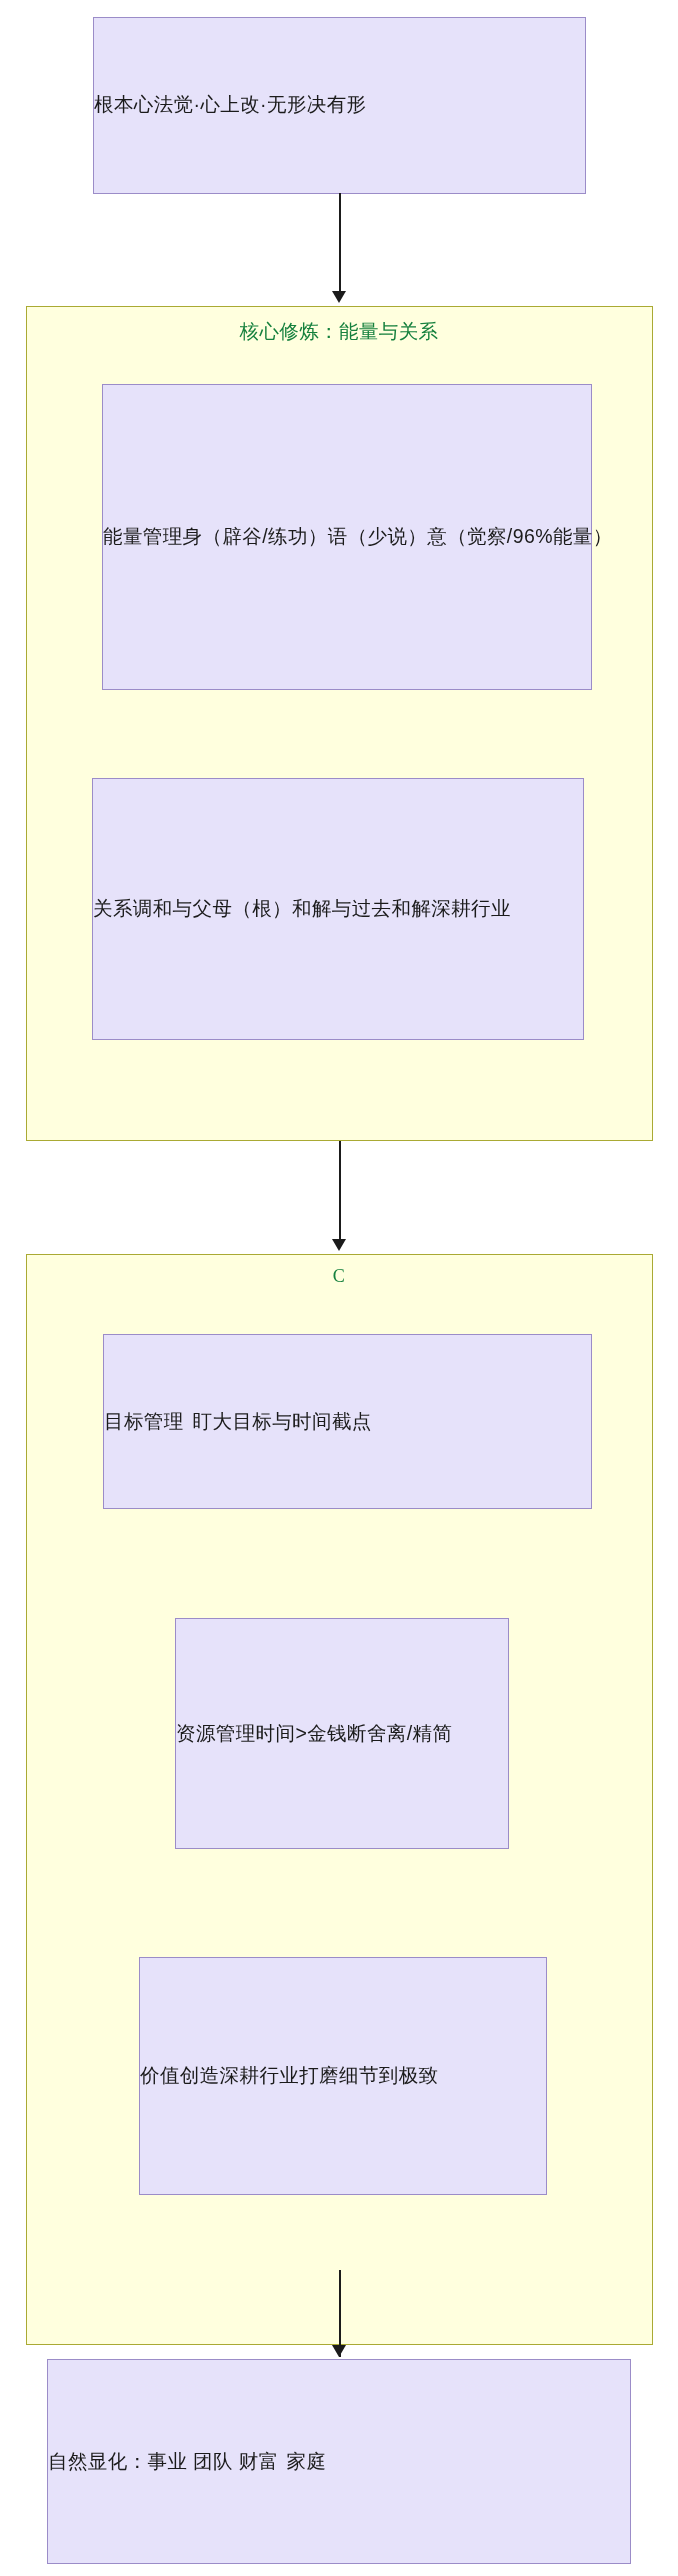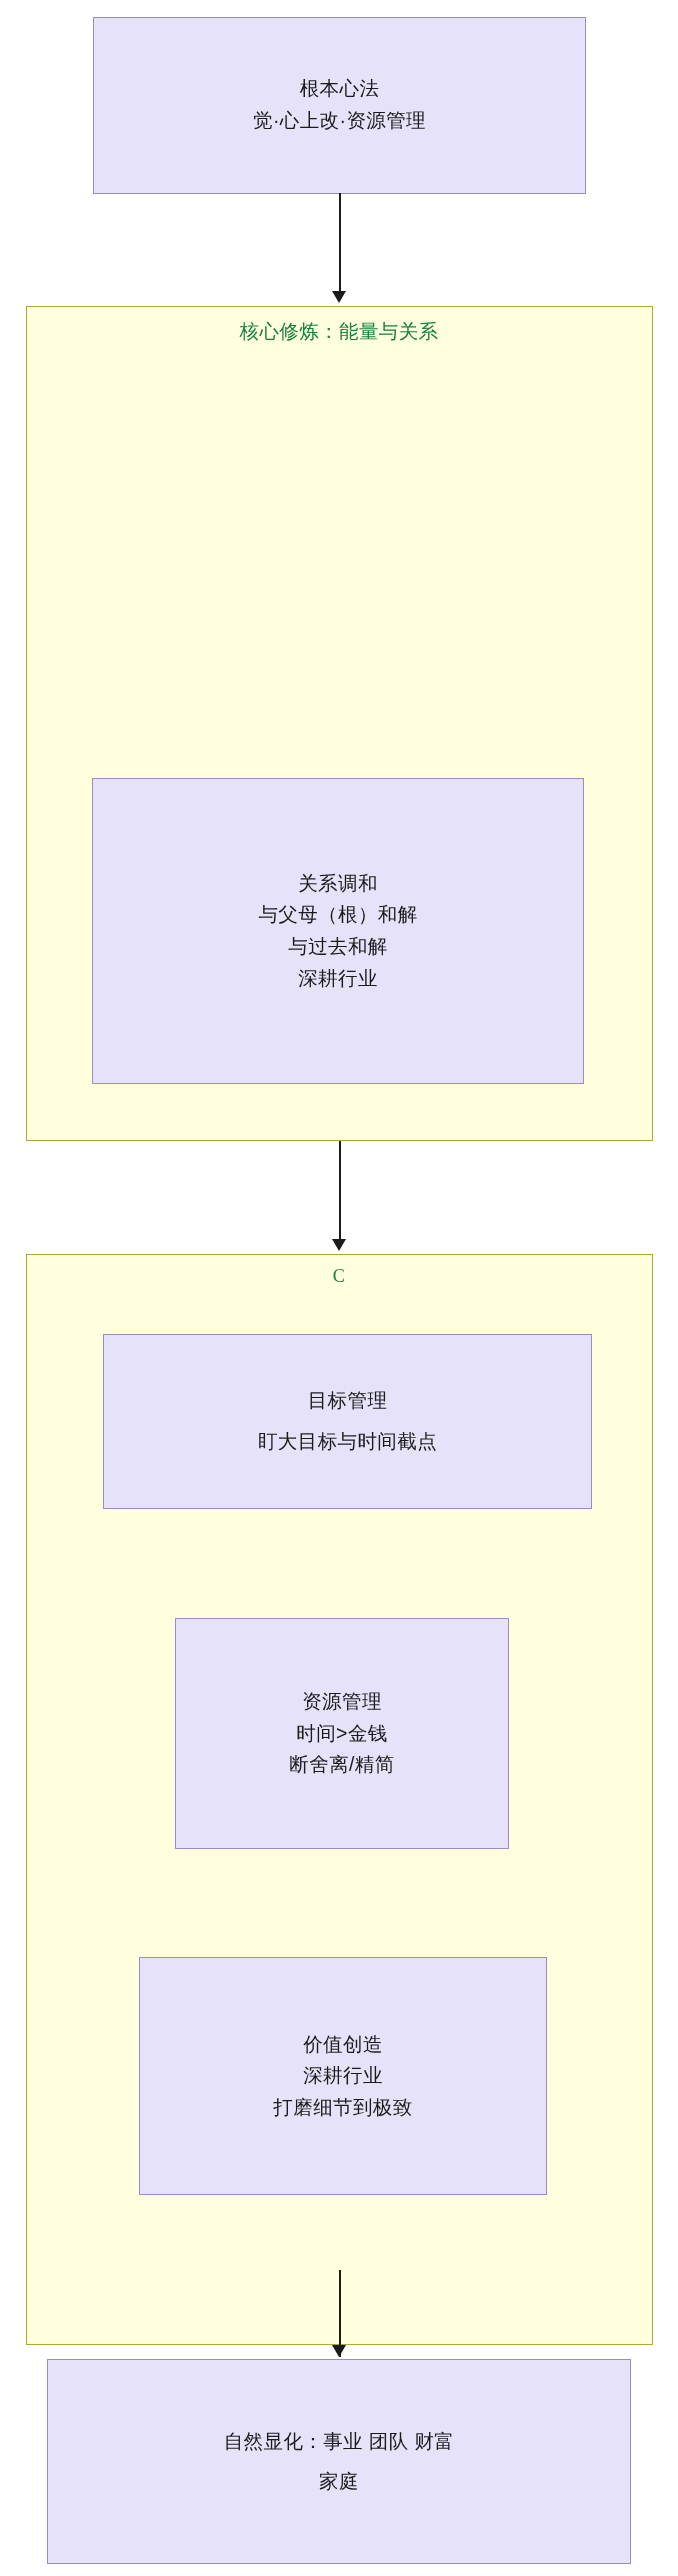--- a/index.html
+++ b/index.html
@@ -19,23 +19,21 @@
     height: 2576px;
     background: #ffffff;
     overflow: hidden;
   }
 
   
   .node {
     position: absolute;
     box-sizing: border-box;
     display: flex;
-    flex-direction: column;
     align-items: center;
-    justify-content: center;
     text-align: center;
   }
 
   .node-purple {
     background: #e6e2fa;
     border: 1.5px solid #9b8cc8;
     color: #1b1b1b;
   }
 
   .node-line {
@@ -87,32 +85,38 @@
     border-top: 12.7px solid #1b1b1b;
   }
 </style>
 </head>
 <body>
 
 <div id="canvas">
 
   <div class="node node-purple" style="left:93px; top:16.5px; width:493px; height:177px;">
     <span class="node-line">根本心法</span>
-    <span class="node-line">觉·心上改·资源管理</span>
+    <span class="node-line">觉·心上改·无形决有形</span>
   </div>
 
   <div class="edge" style="left:339px; top:193px; height:100px;"></div>
   <div class="arrowhead" style="left:332px; top:291px;"></div>
 
   <div class="subgraph" style="left:25.5px; top:306px; width:627px; height:835px;">
     <div class="subgraph-title">核心修炼：能量与关系</div>
   </div>
 
+  <div class="node node-purple" style="left:102px; top:384px; width:490px; height:306px;">
+    <span class="node-line">能量管理</span>
+    <span class="node-line">身（辟谷/练功）</span>
+    <span class="node-line">语（少说）</span>
+    <span class="node-line">意（觉察/96%能量）</span>
+  </div>
 
-  <div class="node node-purple" style="left:92px; top:778px; width:492px; height:306px;">
+  <div class="node node-purple" style="left:92px; top:778px; width:492px; height:262px;">
     <span class="node-line">关系调和</span>
     <span class="node-line">与父母（根）和解</span>
     <span class="node-line">与过去和解</span>
     <span class="node-line">深耕行业</span>
   </div>
 
   <div class="edge" style="left:339px; top:1141px; height:100px;"></div>
   <div class="arrowhead" style="left:332px; top:1239px;"></div>
 
   <div class="subgraph" style="left:25.5px; top:1254px; width:627px; height:1091px;">

